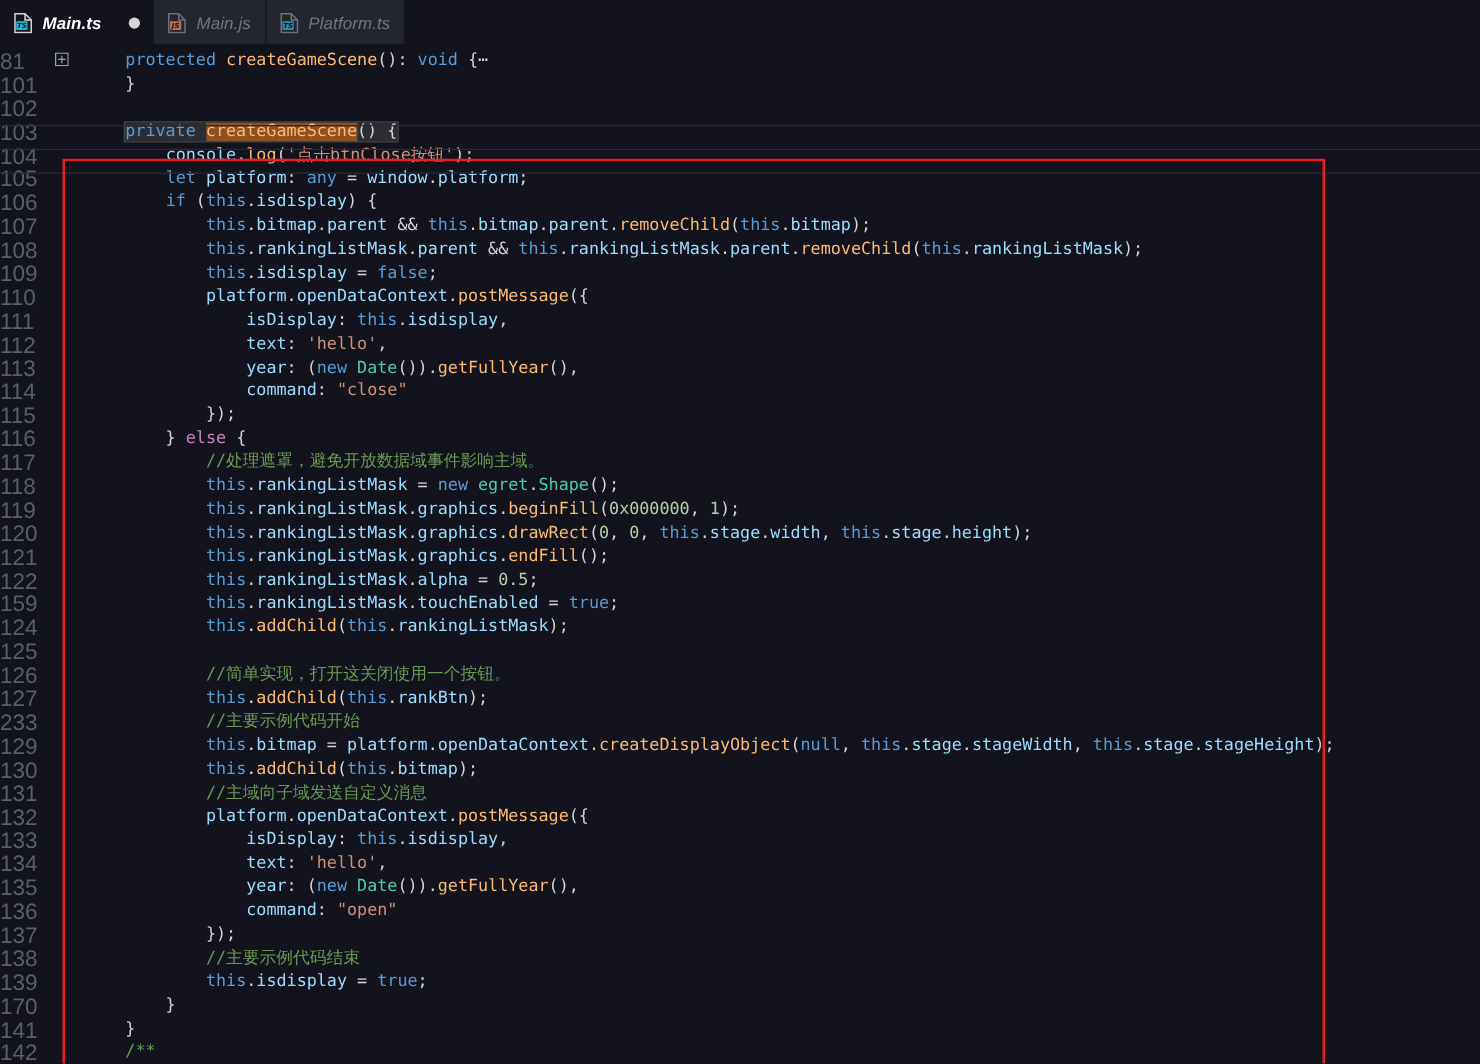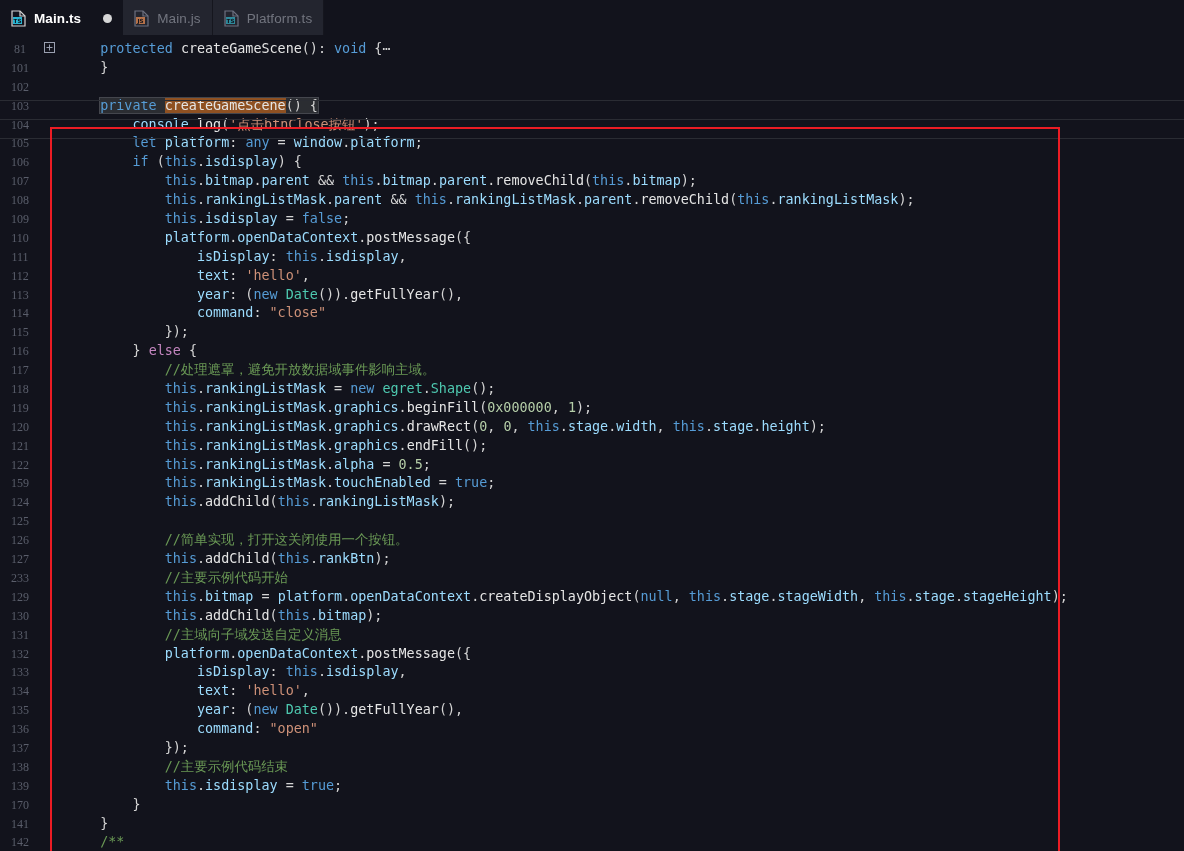--- a/index.html
+++ b/index.html
@@ -10,20 +10,21 @@
     overflow:hidden;
   }
 
   
   .tabbar {
     display:flex;
     height:36px;
     background:#12131c;
     align-items:stretch;
     position:relative;
+    font-style:italic;
   }
   .tabbar::after{
     content:"";
     position:absolute; left:0; right:0; bottom:0; height:1px;
     background:#12131c;
   }
   .tab {
     display:flex; align-items:center;
     padding:0 11px;
     height:36px;
@@ -65,43 +66,43 @@
   .line {
     display:flex;
     height:18.9px;
     line-height:18.9px;
     font-size:13.4px;
     white-space:pre;
   }
   .ln {
     width:40px;
     min-width:40px;
-    text-align:center;
+    text-align:left;
     color:#5a5e6b;
-    font-size:12px;
-    font-family:Liberation Serif, serif;
+    font-size:18px;
+    font-family:Liberation Sans, sans-serif;
     user-select:none;
   }
   .fold {
     width:18px; min-width:18px;
     text-align:center;
     color:#8b8fa0;
     font-size:11px;
     user-select:none;
   }
   .code {
     padding-left:10px;
     color:#d4d4d4;
     flex:1;
   }
 
   
   .kw   { color:#569cd6; }          
   .kw2  { color:#c586c0; }          
-  .fn   { color:#e5e5e5; }          
+  .fn   { color:#fdba74; }          
   .type { color:#4ec9b0; }          
   .var  { color:#9cdcfe; }          
   .this { color:#569cd6; }
   .str  { color:#ce9178; }          
   .num  { color:#b5cea8; }          
   .cmt  { color:#6a9955; }
 
   
   .selbox {
     background:#2b2d32;

